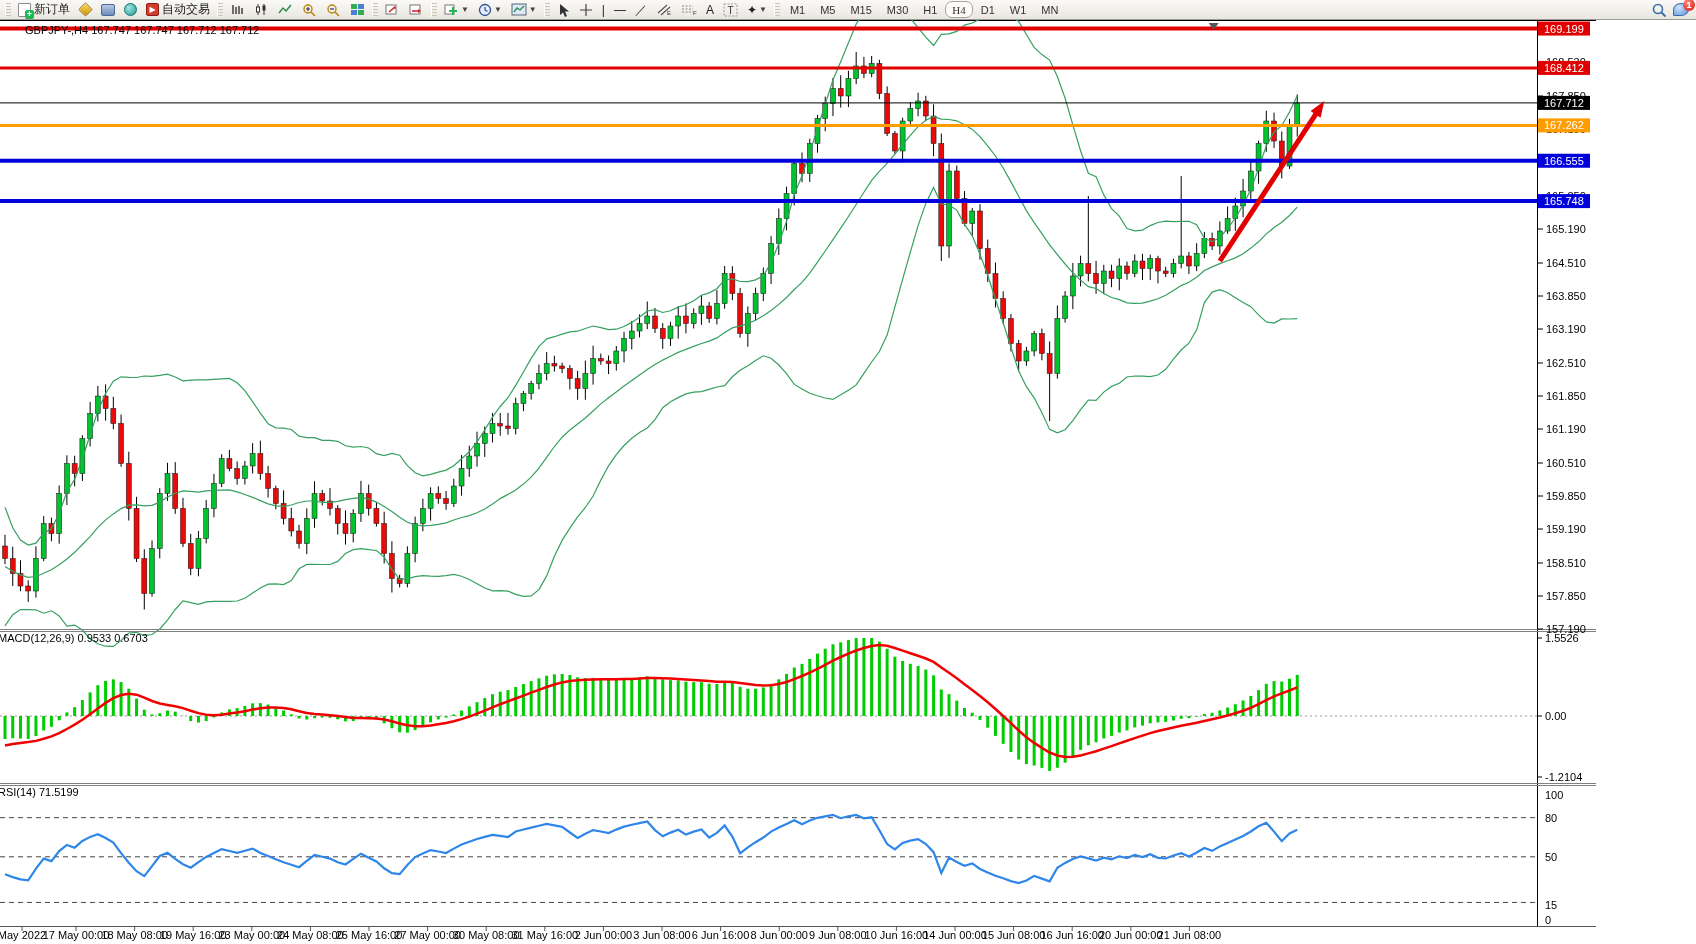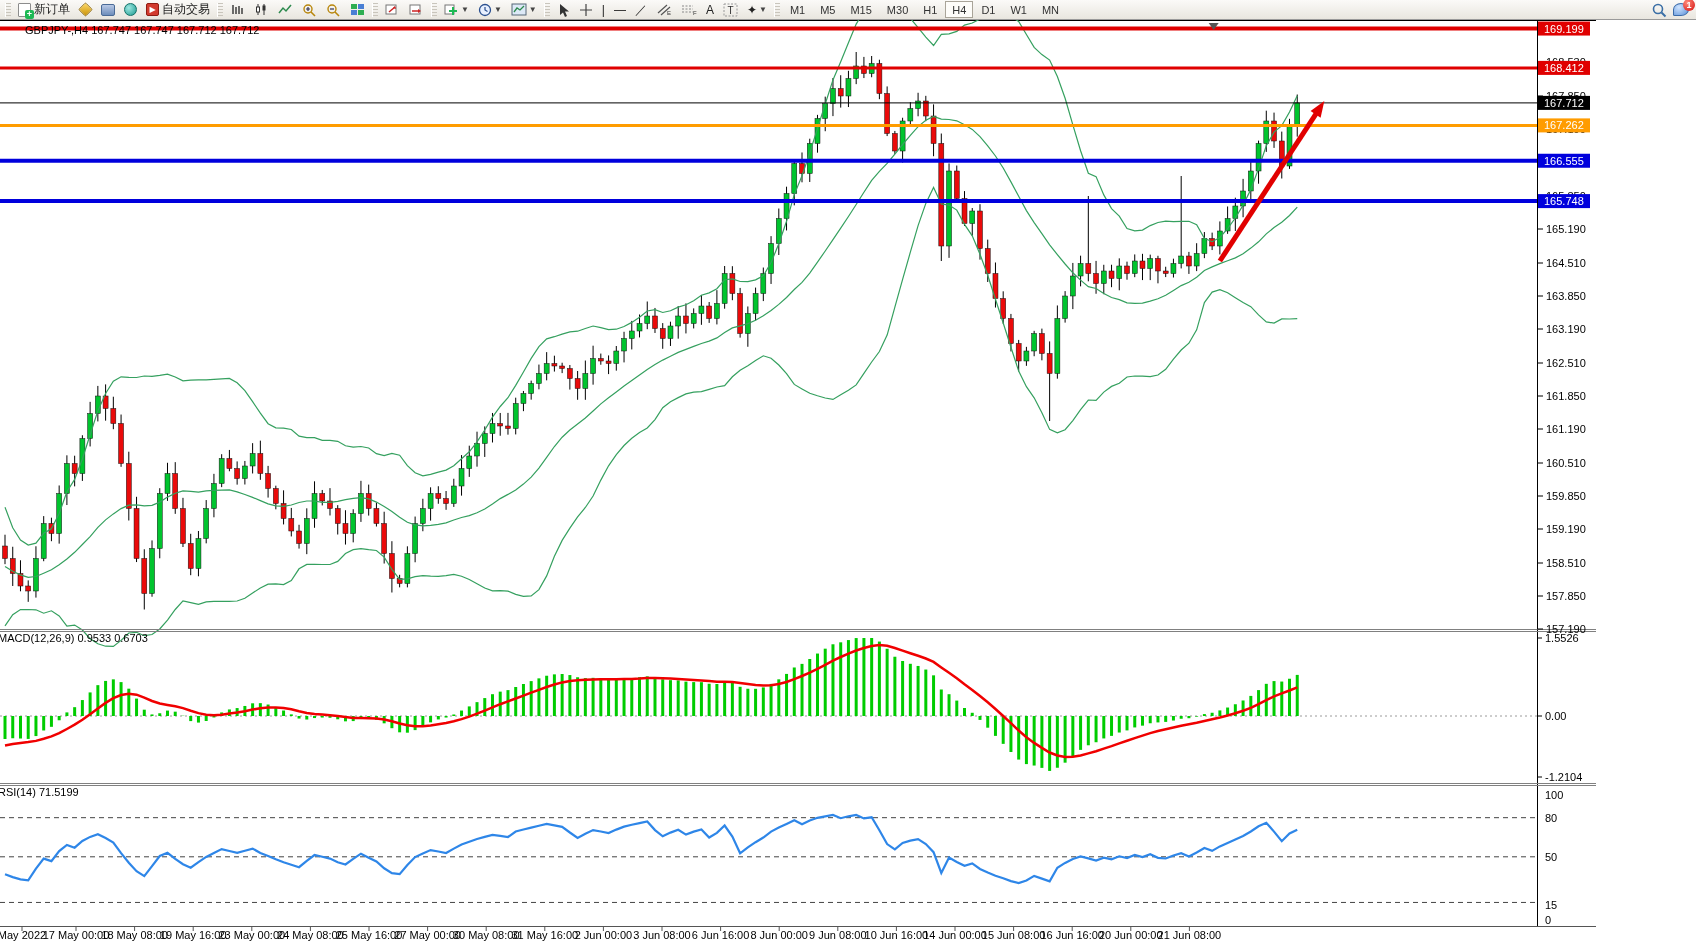--- a/index.html
+++ b/index.html
@@ -25,21 +25,21 @@
   .gold-ic { width:13px; height:13px; background:linear-gradient(135deg,#ffd966,#c8920a);
     transform:rotate(45deg) scale(.8); border:1px solid #8a6508; border-radius:2px; }
   .blue-ic { width:14px; height:12px; background:linear-gradient(#b9c9e6,#6d8dbb);
     border:1px solid #4a6a96; border-radius:2px; }
   .teal-ic { width:13px; height:13px; border-radius:50%;
     background:radial-gradient(circle at 35% 35%, #9fe8e2, #1c9a90); border:1px solid #147067; }
   .auto-ic { width:13px; height:13px; background:#d23b2f; border:1px solid #8f1d14;
     border-radius:2px; color:#fff; font-size:8px; line-height:12px; text-align:center; }
   .tf-btn { height:17px; padding:0 6px; font-size:11px; color:#333;
     display:inline-flex; align-items:center; border:1px solid transparent; }
-  .tf-btn.active { background:#fdfcf9; border:1px solid #a9a499; border-radius:0; }
+  .tf-btn.active { background:#fdfcf9; border:1px solid #a9a499; border-radius:7px;font-family:Liberation Serif, serif; }
   .right-group { margin-left:auto; display:inline-flex; align-items:center; gap:6px; padding-right:4px; }
   .chat-ic { position:relative; width:16px; height:13px;
     background:radial-gradient(circle at 35% 30%, #cfe4ff, #5a8fd6); border:1px solid #3a6aa8;
     border-radius:50% 50% 50% 10%; }
   .badge { position:absolute; top:-5px; right:-7px; min-width:12px; height:12px;
     background:radial-gradient(circle at 35% 30%, #ff8a7a, #d40f0f); color:#fff;
     border-radius:50%; font-size:9px; line-height:12px; text-align:center; font-weight:bold; }
   .glyph { font-size:12px; line-height:14px; }
   
   .chart-area { position:absolute; top:20px; left:0; width:1696px; height:924px; background:#fff; }

